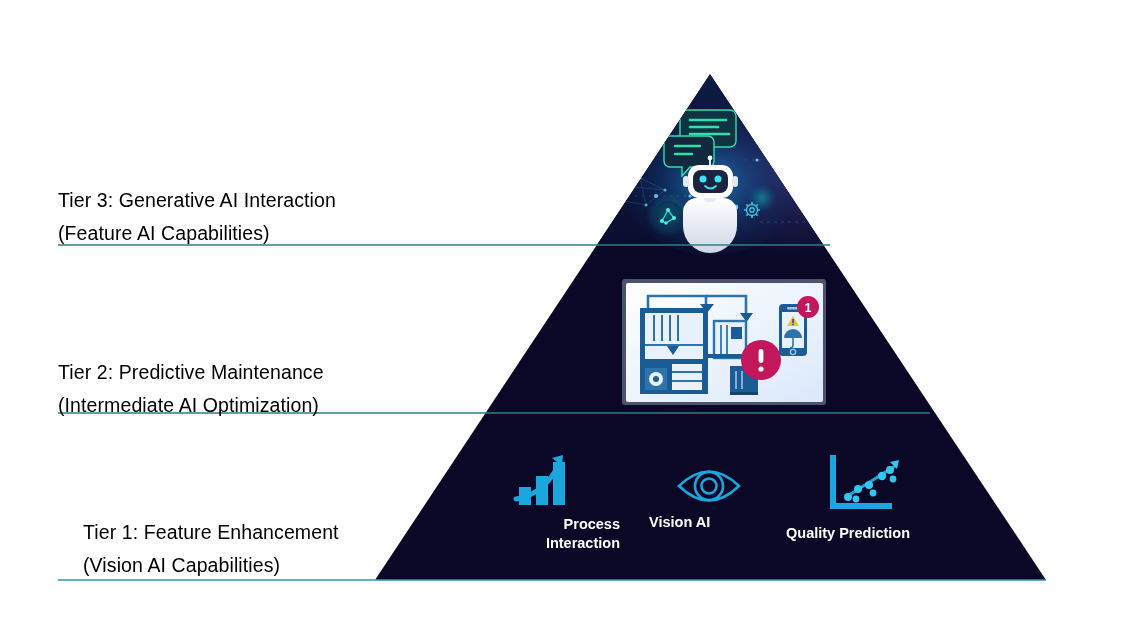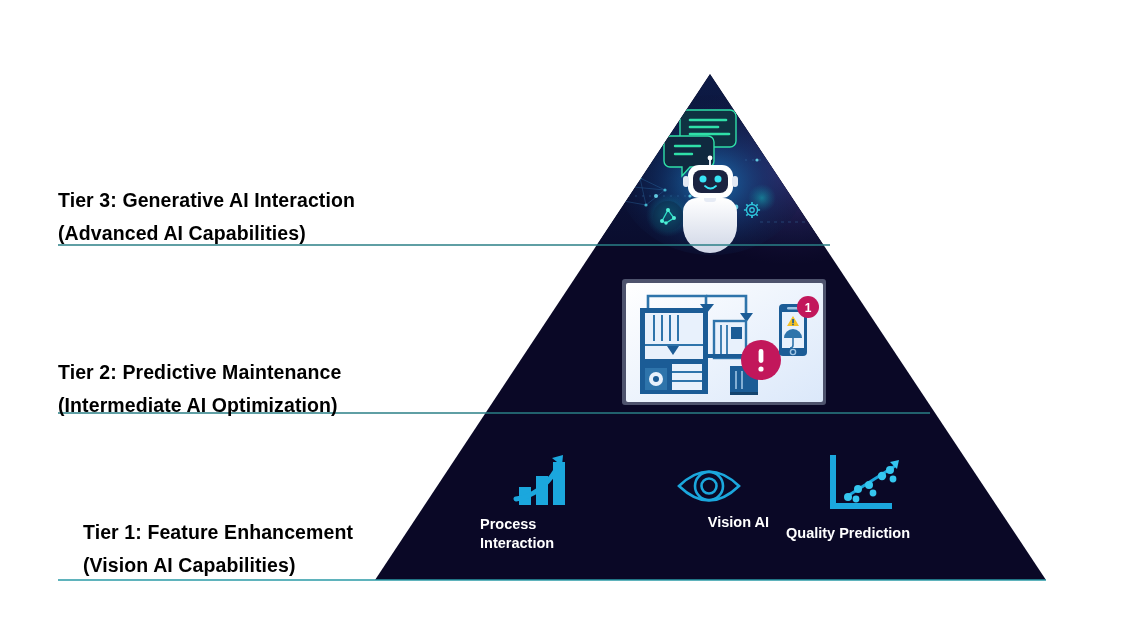--- a/index.html
+++ b/index.html
@@ -2,21 +2,21 @@
 <html><head>
 <meta charset="utf-8">
 <style>
   * { margin:0; padding:0; box-sizing:border-box; }
   html,body { width:1141px; height:628px; overflow:hidden; background:#ffffff; }
   body { font-family:"Liberation Sans", sans-serif; position:relative; }
 
   .stage { position:absolute; inset:0; width:1141px; height:628px; background:#fff; }
 
   
-  .tier-label { position:absolute; left:58px; color:#000;font-weight:bold; }
+  .tier-label { position:absolute; left:58px; color:#000; }
   .tier-label .l1,
   .tier-label .l2 { font-size:19.5px; line-height:33px; letter-spacing:.1px; white-space:nowrap; }
 
   #tier3-label { top:184px; }
 
   #tier2-label { top:356px; }
 
   #tier1-label { top:516px;margin-left:25px; }
 
   
@@ -282,39 +282,39 @@
     </g>
 
     <line x1="58" y1="245" x2="830" y2="245" stroke="#2a7f86" stroke-width="1.3"></line>
     <line x1="58" y1="413" x2="930" y2="413" stroke="#2a7f86" stroke-width="1.3"></line>
     <line x1="58" y1="580" x2="1046" y2="580" stroke="#2a9aa6" stroke-width="1.6"></line>
   </svg>
   </div>
 
   <div class="tier-label" id="tier3-label">
     <div class="l1">Tier 3: Generative AI Interaction</div>
-    <div class="l2">(Advanced AI Capabilities)</div>
+    <div class="l2">(Feature AI Capabilities)</div>
   </div>
 
   <div class="tier-label" id="tier2-label">
     <div class="l1">Tier 2: Predictive Maintenance</div>
     <div class="l2">(Intermediate AI Optimization)</div>
   </div>
 
   <div class="tier-label" id="tier1-label">
     <div class="l1">Tier 1: Feature Enhancement</div>
     <div class="l2">(Vision AI Capabilities)</div>
   </div>
 
-  <div style="position:absolute; left:480px; top:515px; width:140px; text-align:left; color:#fff; font-weight:bold; font-size:14.5px; line-height:19px;">
+  <div style="position:absolute; left:480px; top:515px; width:140px; text-align:right; color:#fff; font-weight:bold; font-size:14.5px; line-height:19px;">
     <div>Process</div>
     <div>Interaction</div>
   </div>
 
-  <div style="position:absolute; left:649px; top:513px; width:120px; text-align:right; color:#fff; font-weight:bold; font-size:14.5px; line-height:19px;">
+  <div style="position:absolute; left:649px; top:513px; width:120px; text-align:left; color:#fff; font-weight:bold; font-size:14.5px; line-height:19px;">
     <div>Vision AI</div>
   </div>
 
   <div style="position:absolute; left:786px; top:524px; width:152px; text-align:left; color:#fff; font-weight:bold; font-size:14.5px; line-height:19px;">
     <div>Quality Prediction</div>
   </div>
 
 </div>
 
 </body></html>

